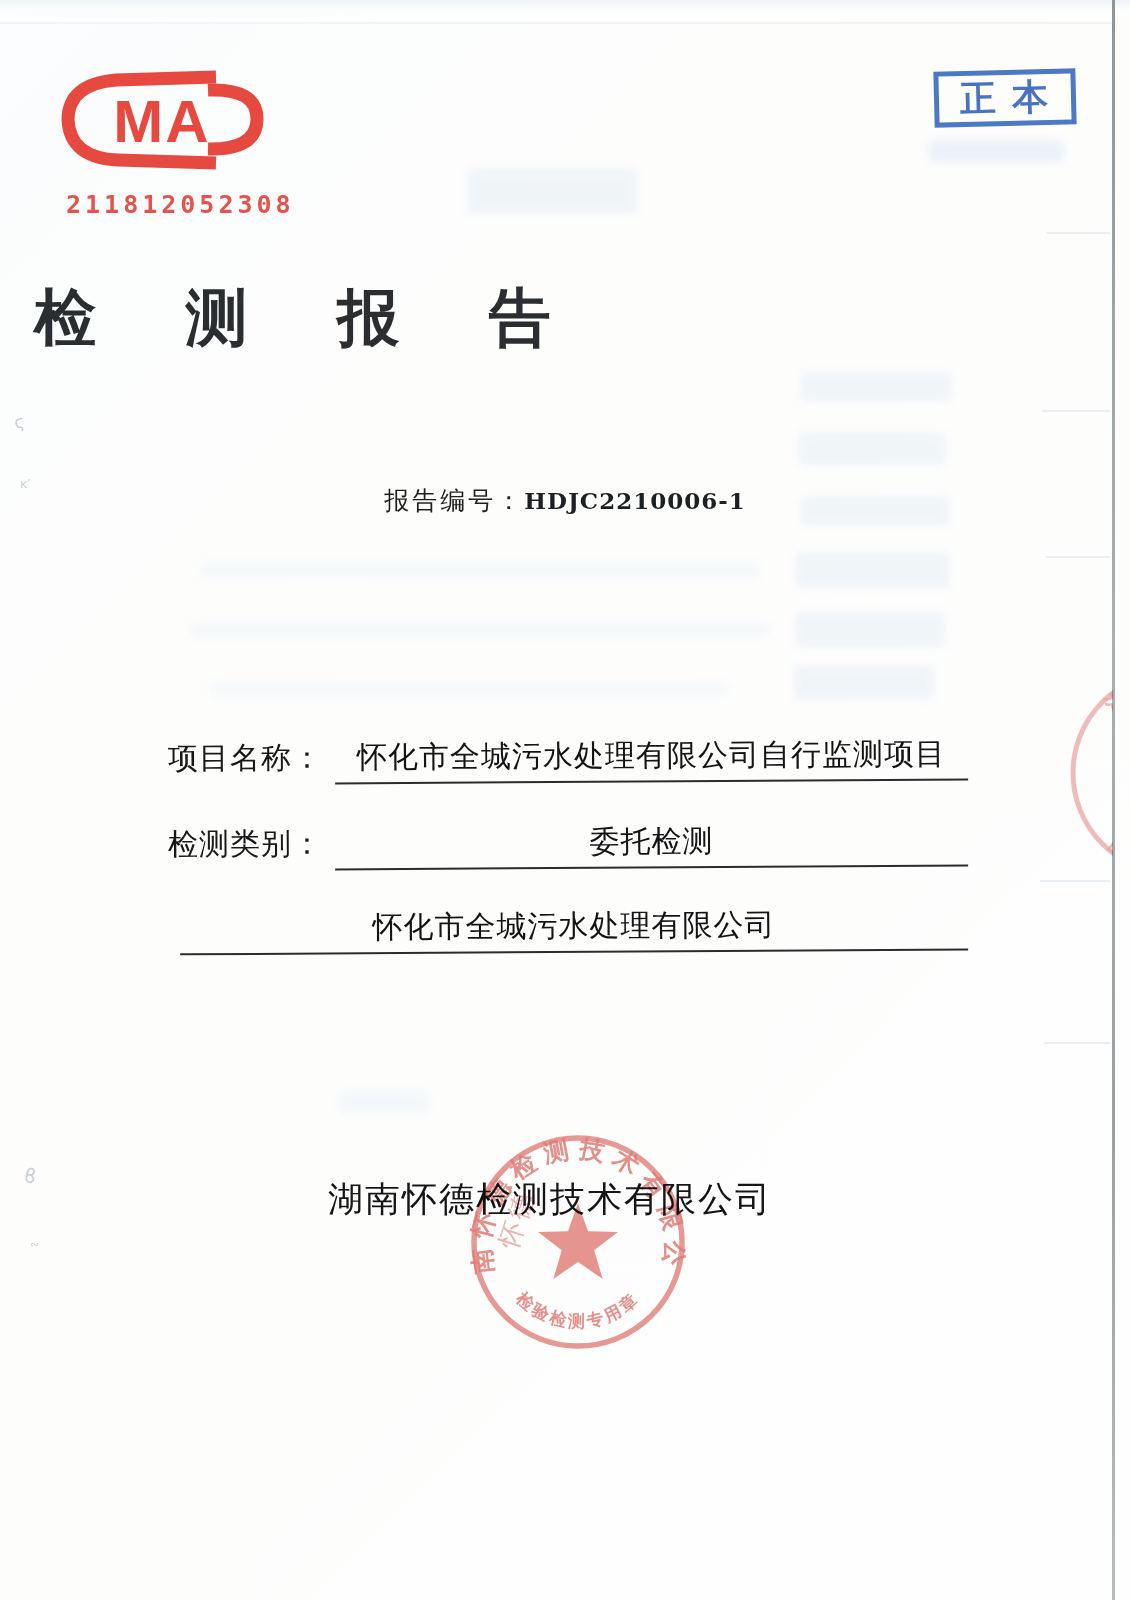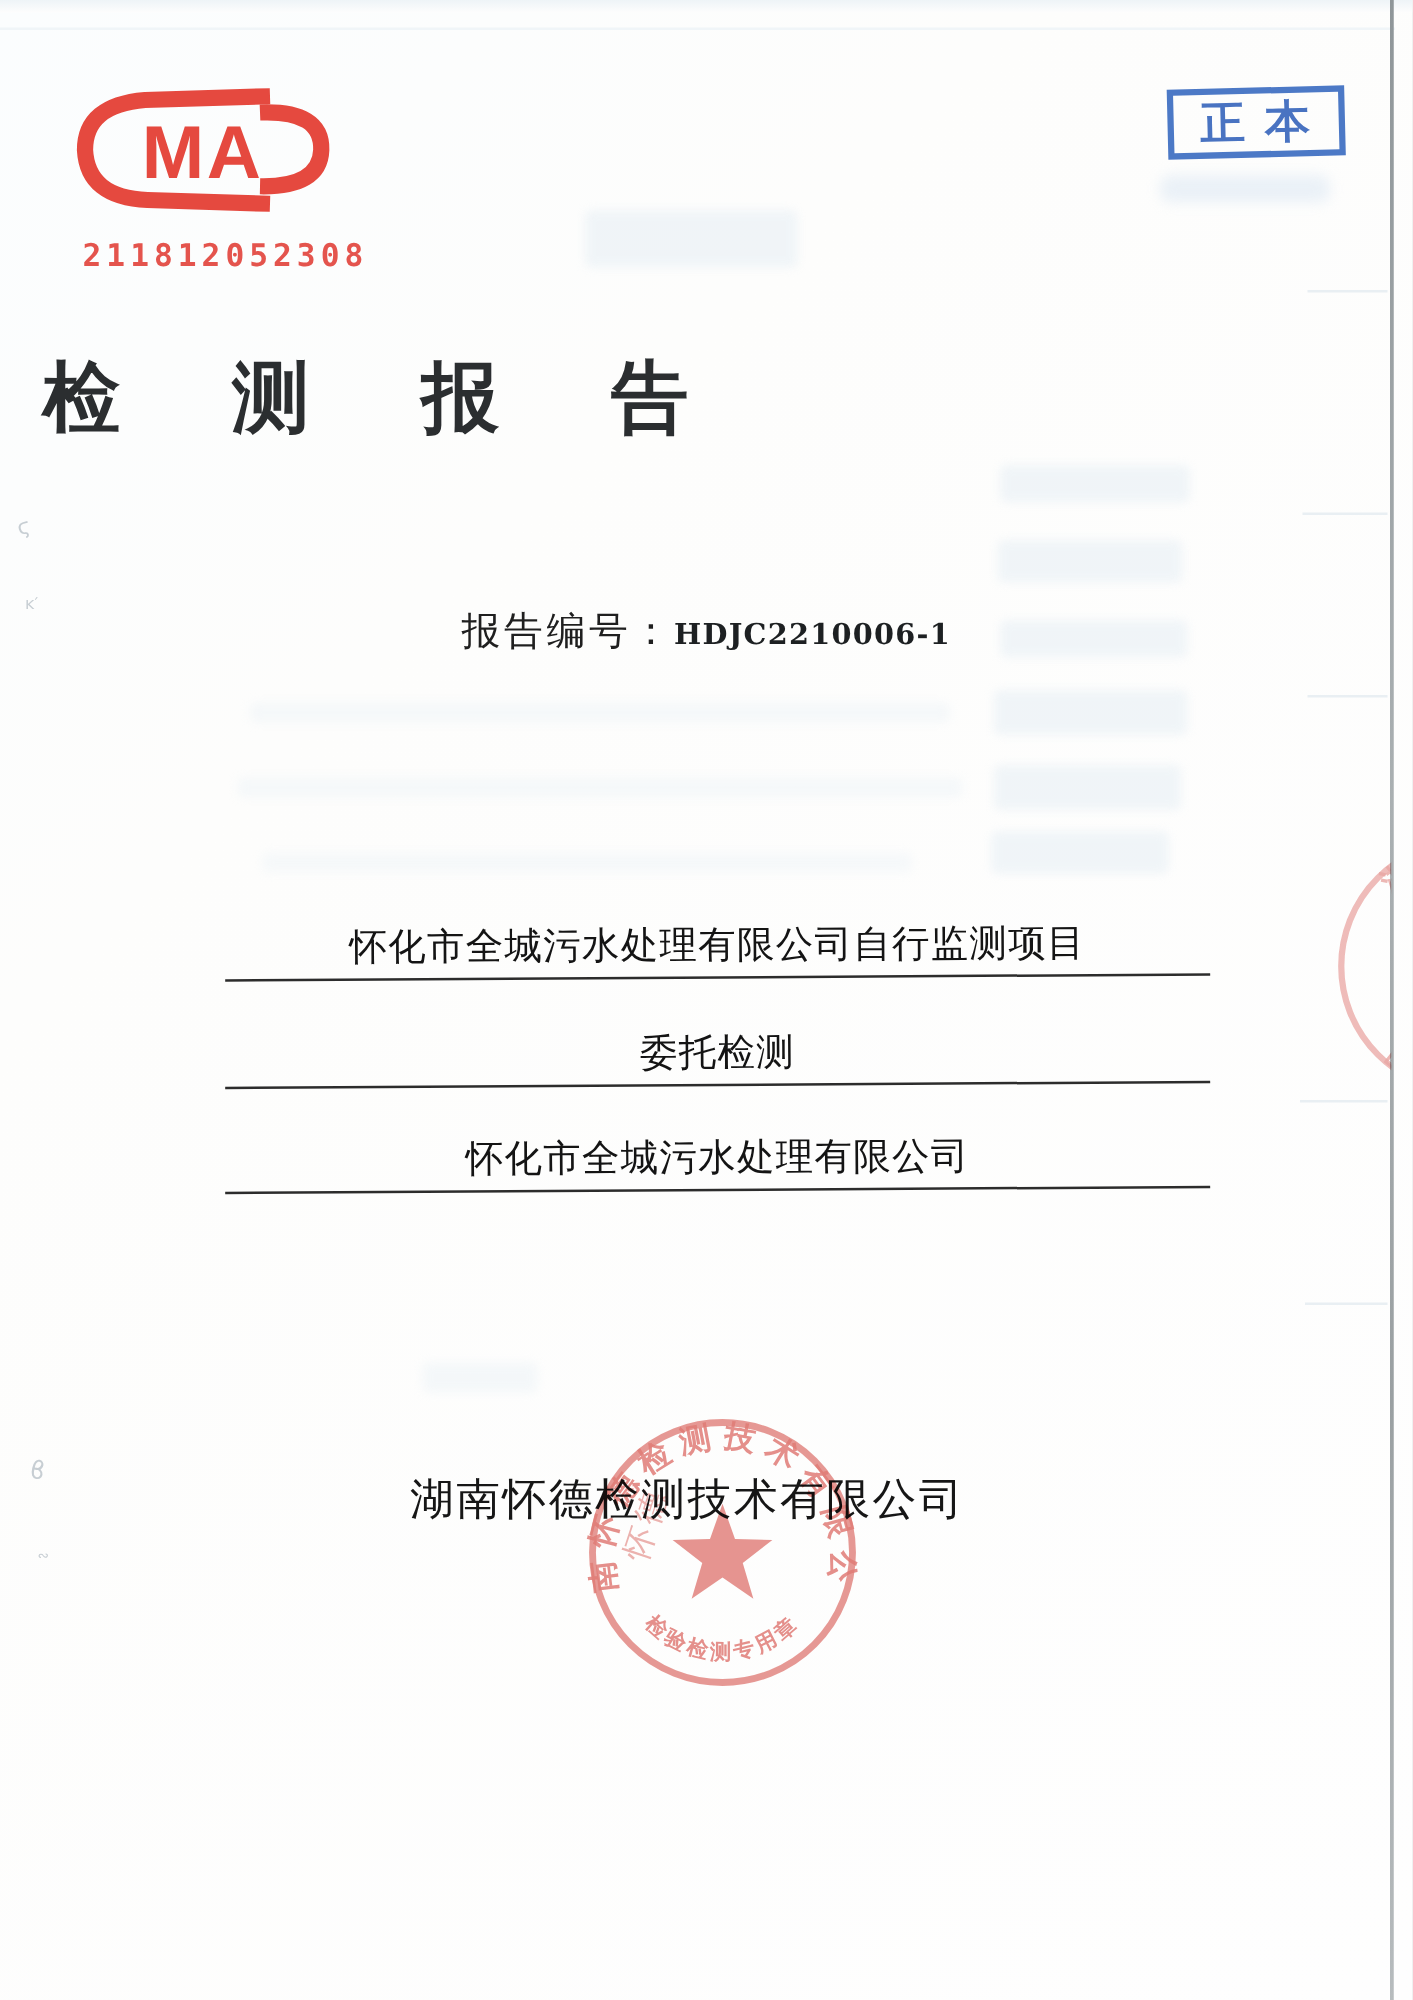--- a/index.html
+++ b/index.html
@@ -34,21 +34,21 @@
     padding-left:14px; box-sizing:content-box; opacity:.92;}
   #copy-smudge{position:absolute; left:928px; top:140px; width:136px; height:22px;
     background:#dbe7f3; filter:blur(5px); opacity:.55; border-radius:8px;}
 
   
   #title{position:absolute; left:0; right:30px; top:276px; text-align:left;
     font-size:62px; font-weight:bold; color:#2b2e30; letter-spacing:34px; text-indent:34px;}
 
   
   #report-no{position:absolute; left:0; right:0; top:484px; text-align:center; white-space:nowrap;}
-  #report-no .lbl{font-size:31px; color:#1f1f1f; letter-spacing:3px;margin-top:48px;}
+  #report-no .lbl{font-size:25px; color:#1f1f1f; letter-spacing:3px;margin-top:48px;}
   #report-no .val{font-size:23px; font-weight:bold; color:#1d2022; letter-spacing:1px;}
 
   
   .field-row{position:absolute; left:168px; right:162px; display:flex; align-items:flex-end;
     transform:rotate(-0.35deg);}
   .field-row .lbl{font-size:30px; color:#181818; letter-spacing:1px; white-space:nowrap; padding-bottom:6px;}
   .field-row .val{flex:1; margin-left:12px; border-bottom:2.5px solid #2c2c2c;
     text-align:center; font-size:30px; color:#141414; padding-bottom:4px; white-space:nowrap; letter-spacing:1px;}
 
   
@@ -109,23 +109,25 @@
   </div>
   <div id="copy-smudge"></div>
 
   <div id="title">检 测 报 告</div>
 
   <div id="report-no">
     <span class="lbl">报告编号：</span><span class="val">HDJC2210006-1</span>
   </div>
 
   <div class="field-row" style="top:736px;">
+    <span class="lbl">项目名称：</span>
     <span class="val">怀化市全城污水处理有限公司自行监测项目</span>
   </div>
   <div class="field-row" style="top:822px;">
+    <span class="lbl">检测类别：</span>
     <span class="val">委托检测</span>
   </div>
   <div class="field-row" style="top:906px;">
     <span class="val">怀化市全城污水处理有限公司</span>
   </div>
 
   <div id="issuer">湖南怀德检测技术有限公司</div>
 
   <svg id="seal" width="220" height="220" viewBox="0 0 220 220">
     <defs>

